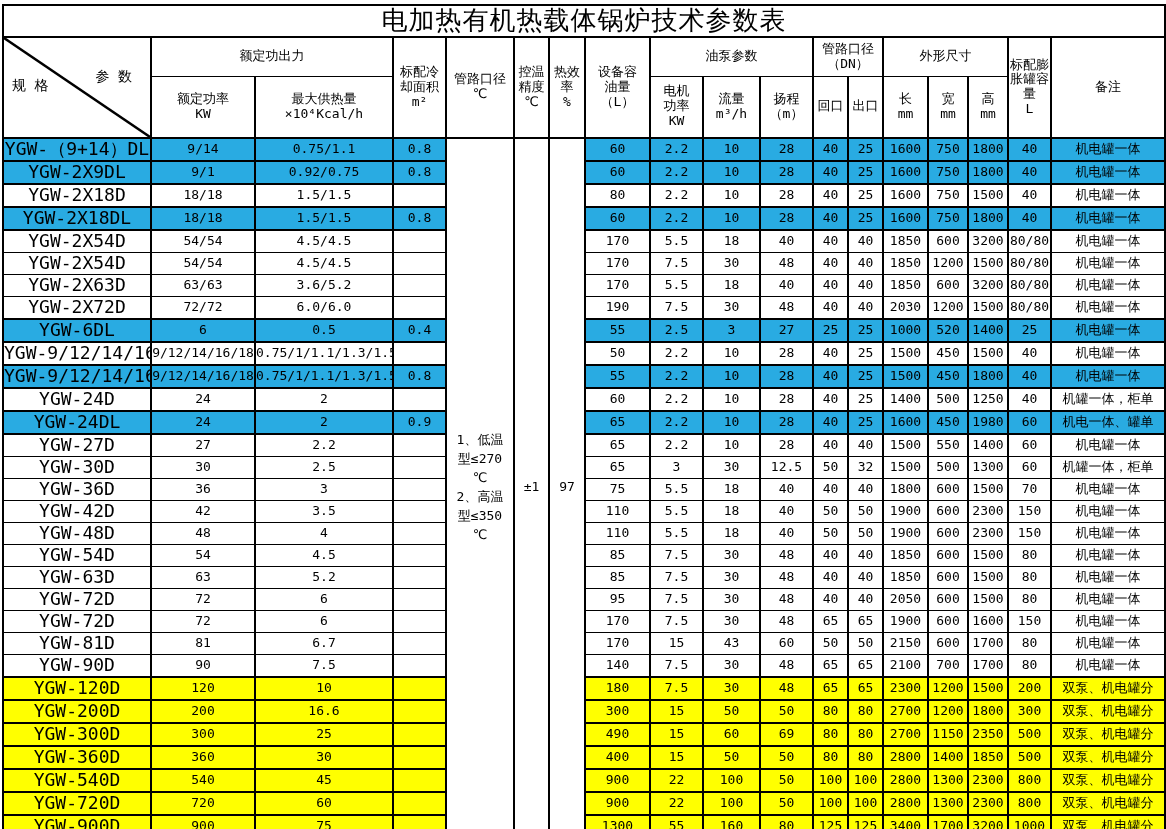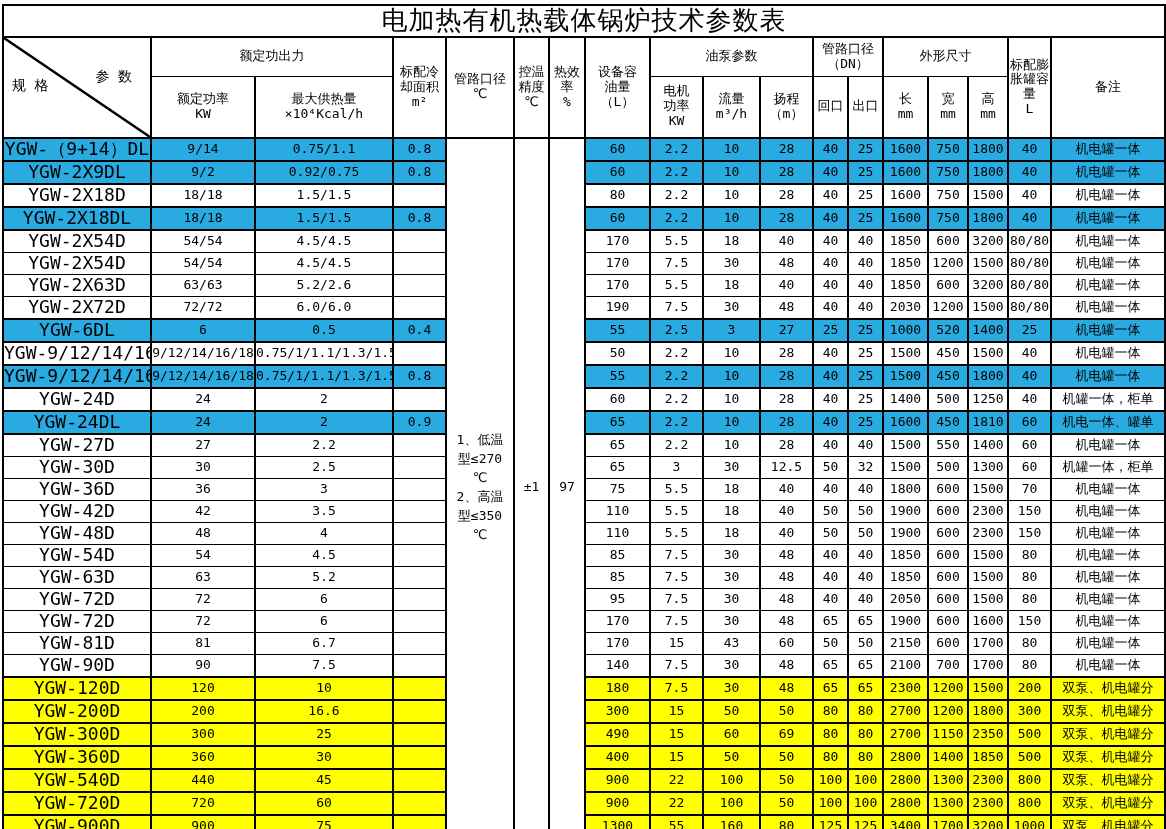--- a/index.html
+++ b/index.html
@@ -131,21 +131,21 @@
           <td>40</td>
           <td>25</td>
           <td>1600</td>
           <td>750</td>
           <td>1800</td>
           <td>40</td>
           <td>机电罐一体</td>
         </tr>
         <tr class="bg-blue">
           <td>YGW-2X9DL</td>
-          <td>9/2</td>
+          <td>9/1</td>
           <td>0.92/0.75</td>
           <td>0.8</td>
           <td>60</td>
           <td>2.2</td>
           <td>10</td>
           <td>28</td>
           <td>40</td>
           <td>25</td>
           <td>1600</td>
           <td>750</td>
@@ -217,21 +217,21 @@
           <td>40</td>
           <td>1850</td>
           <td>1200</td>
           <td>1500</td>
           <td>80/80</td>
           <td>机电罐一体</td>
         </tr>
         <tr class="bg-white">
           <td>YGW-2X63D</td>
           <td>63/63</td>
-          <td>5.2/2.6</td>
+          <td>3.6/5.2</td>
           <td></td>
           <td>170</td>
           <td>5.5</td>
           <td>18</td>
           <td>40</td>
           <td>40</td>
           <td>40</td>
           <td>1850</td>
           <td>600</td>
           <td>3200</td>
@@ -329,21 +329,21 @@
           <td>2</td>
           <td>0.9</td>
           <td>65</td>
           <td>2.2</td>
           <td>10</td>
           <td>28</td>
           <td>40</td>
           <td>25</td>
           <td>1600</td>
           <td>450</td>
-          <td>1810</td>
+          <td>1980</td>
           <td>60</td>
           <td>机电一体、罐单</td>
         </tr>
         <tr class="bg-white">
           <td>YGW-27D</td>
           <td>27</td>
           <td>2.2</td>
           <td></td>
           <td>65</td>
           <td>2.2</td>
@@ -590,21 +590,21 @@
           <td>80</td>
           <td>80</td>
           <td>2800</td>
           <td>1400</td>
           <td>1850</td>
           <td>500</td>
           <td>双泵、机电罐分</td>
         </tr>
         <tr class="bg-yellow">
           <td>YGW-540D</td>
-          <td>440</td>
+          <td>540</td>
           <td>45</td>
           <td></td>
           <td>900</td>
           <td>22</td>
           <td>100</td>
           <td>50</td>
           <td>100</td>
           <td>100</td>
           <td>2800</td>
           <td>1300</td>

